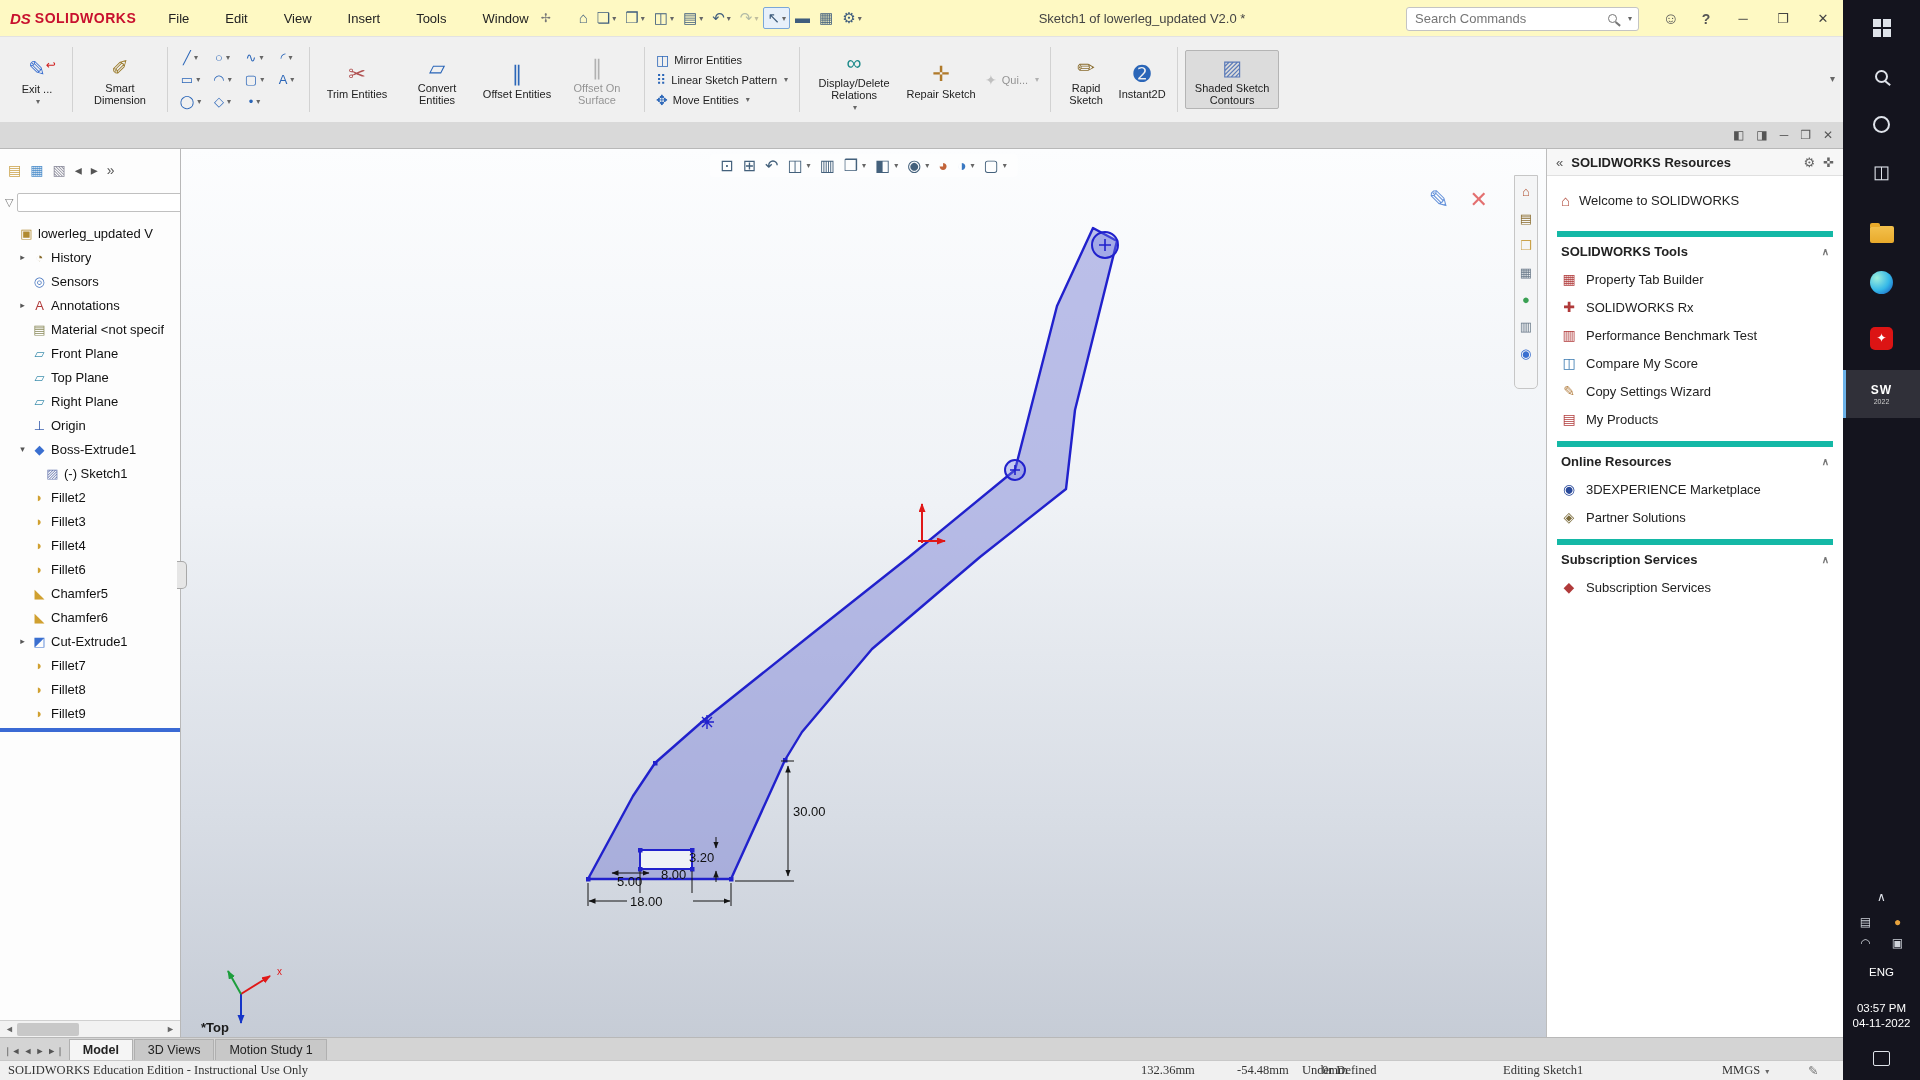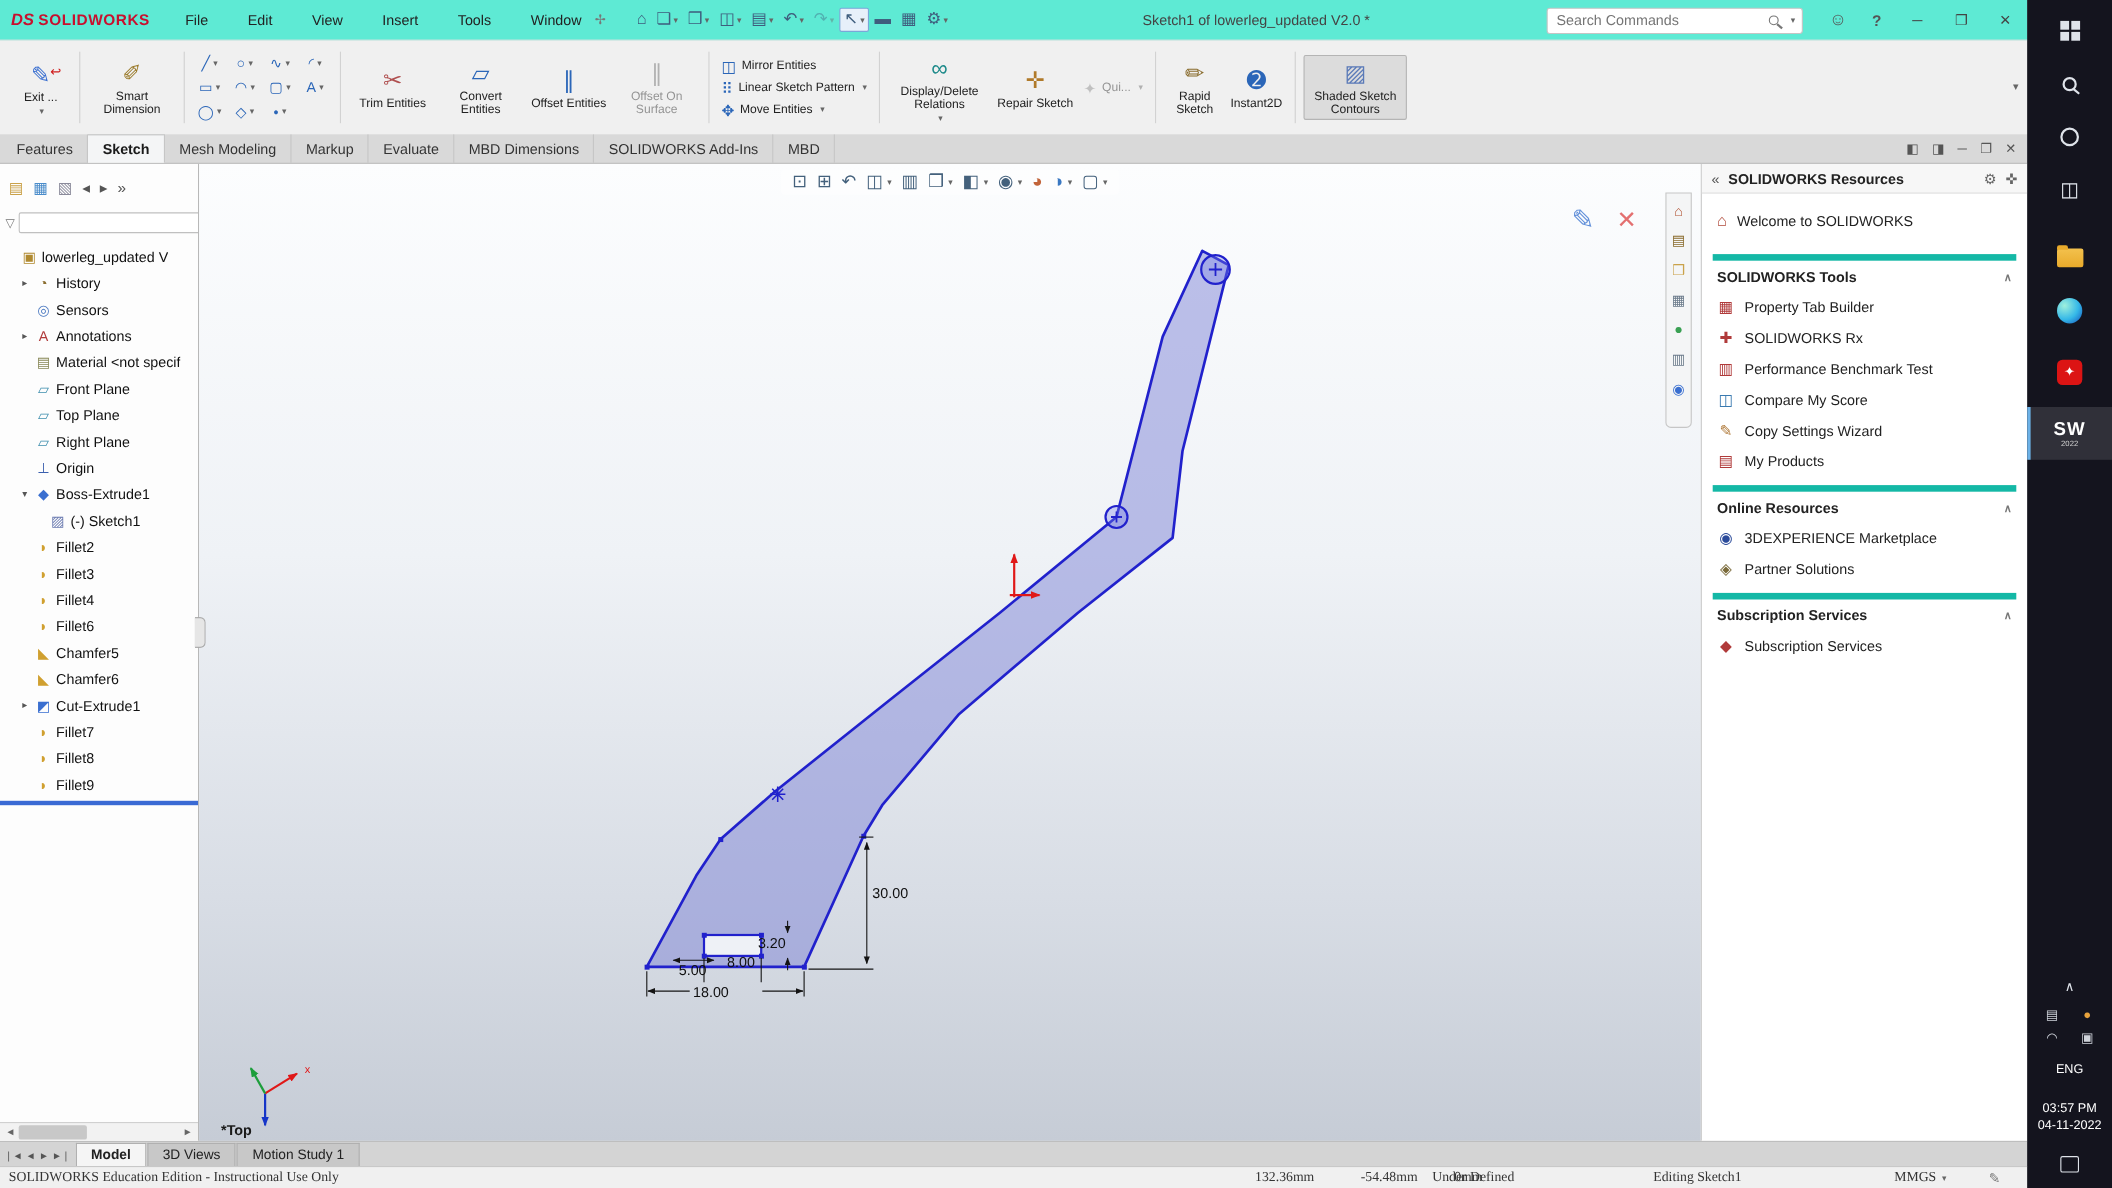--- a/index.html
+++ b/index.html
@@ -3,21 +3,21 @@
 <meta charset="utf-8">
 <style>
   * { box-sizing: border-box; margin:0; padding:0; }
   html,body { width:1920px; height:1080px; overflow:hidden; background:#0e0e16;
     font-family:"Liberation Sans", sans-serif; font-size:13px; color:#222; cursor:default; }
 
   .app { position:absolute; left:0; top:0; width:1843px; height:1080px;
     display:flex; flex-direction:column; background:#f0f0f0; }
 
   
-  .titlebar { flex:none; height:37px; background:#5eead4; display:flex; align-items:center;
+  .titlebar { flex:none; height:37px; background:#fef9c3; display:flex; align-items:center;
     padding:0 0 0 10px; position:relative; border-bottom:1px solid #e2e2e2; }
   .brand { display:flex; align-items:center; gap:4px; margin-right:22px; flex:none; }
   .brand-mark { color:#c8102e; font-weight:bold; font-style:italic; font-size:15px; }
   .brand-name { color:#c8102e; font-weight:bold; font-size:14px; letter-spacing:.5px; }
   .menubar { display:flex; gap:16px; flex:none; }
   .menu-item { padding:3px 10px; font-size:13px; color:#222; }
   .menu-pin { font-size:12px; color:#777; margin:0 10px 0 2px; }
   .qa-toolbar { display:flex; align-items:center; gap:1px; margin-left:14px; flex:none; }
   .qa-item { display:flex; align-items:center; padding:2px 3px; border-radius:2px; border:1px solid transparent; }
   .qa-item.boxed { border:1px solid #7aa7d8; background:#e7f0fa; }
@@ -182,21 +182,21 @@
   .tb-ring { width:17px; height:17px; border:2px solid #dfe3ea; border-radius:50%; }
   .tb-glyph { font-size:18px; color:#dfe3ea; }
   .tb-folder { width:24px; height:17px; background:linear-gradient(#f3c14d,#e9aa2b); border-radius:2px; position:relative; }
   .tb-folder::before { content:''; position:absolute; top:-3px; left:0; width:10px; height:4px;
     background:#e9aa2b; border-radius:2px 2px 0 0; }
   .tb-edge { width:23px; height:23px; border-radius:50%;
     background:radial-gradient(circle at 30% 30%, #9ff0dc, #35b8e8 55%, #1b66c4 90%); }
   .tb-red { width:23px; height:23px; border-radius:5px; background:#dc1414; color:#fff; font-size:12px;
     display:flex; align-items:center; justify-content:center; }
   .tb-sw { display:flex; flex-direction:column; align-items:center; line-height:1; }
-  .sw-top { color:#fff; font-weight:bold; font-size:17px; letter-spacing:1px; }
+  .sw-top { color:#fff; font-weight:bold; font-size:12px; letter-spacing:1px; }
   .sw-sub { color:#cfcfcf; font-size:7px; margin-top:2px; }
   .tb-flex { flex:1; }
   .tb-chevron { font-size:12px; color:#dfe3ea; margin-bottom:4px; }
   .tray { display:grid; grid-template-columns:20px 20px; gap:8px 12px; justify-items:center; margin:8px 0 4px; }
   .tray-ico { font-size:12px; line-height:13px; }
   .tb-eng { font-size:11.5px; color:#fff; margin-top:12px; }
   .tb-clock { display:flex; flex-direction:column; align-items:center; gap:3px; margin-top:24px;
     font-size:11.5px; color:#fff; text-align:center; }
   .tb-note { width:17px; height:15px; border:1.5px solid #dfe3ea; border-radius:2px; margin:22px 0 14px; }
 </style>
@@ -435,31 +435,20 @@
     <div class="rgroup">
       <div class="big-btn wide pressed">
         <span class="big-ico" style="color:#5a7ab8">▨</span>
         <span class="big-label">Shaded Sketch Contours</span>
       </div>
     </div>
     <span class="ribbon-collapse">▾</span>
   </div>
 
   <div class="tabstrip">
-    <div class="ctabs">
-
-    <span class="ctab">Features</span>
-        <span class="ctab active">Sketch</span>
-        <span class="ctab">Mesh Modeling</span>
-        <span class="ctab">Markup</span>
-        <span class="ctab">Evaluate</span>
-        <span class="ctab">MBD Dimensions</span>
-        <span class="ctab">SOLIDWORKS Add-Ins</span>
-        <span class="ctab">MBD</span>
-      </div>
     <div class="doc-controls">
       <span>◧</span>
       <span>◨</span>
       <span>─</span>
       <span>❐</span>
       <span>✕</span>
     </div>
   </div>
 
   <div class="content">

